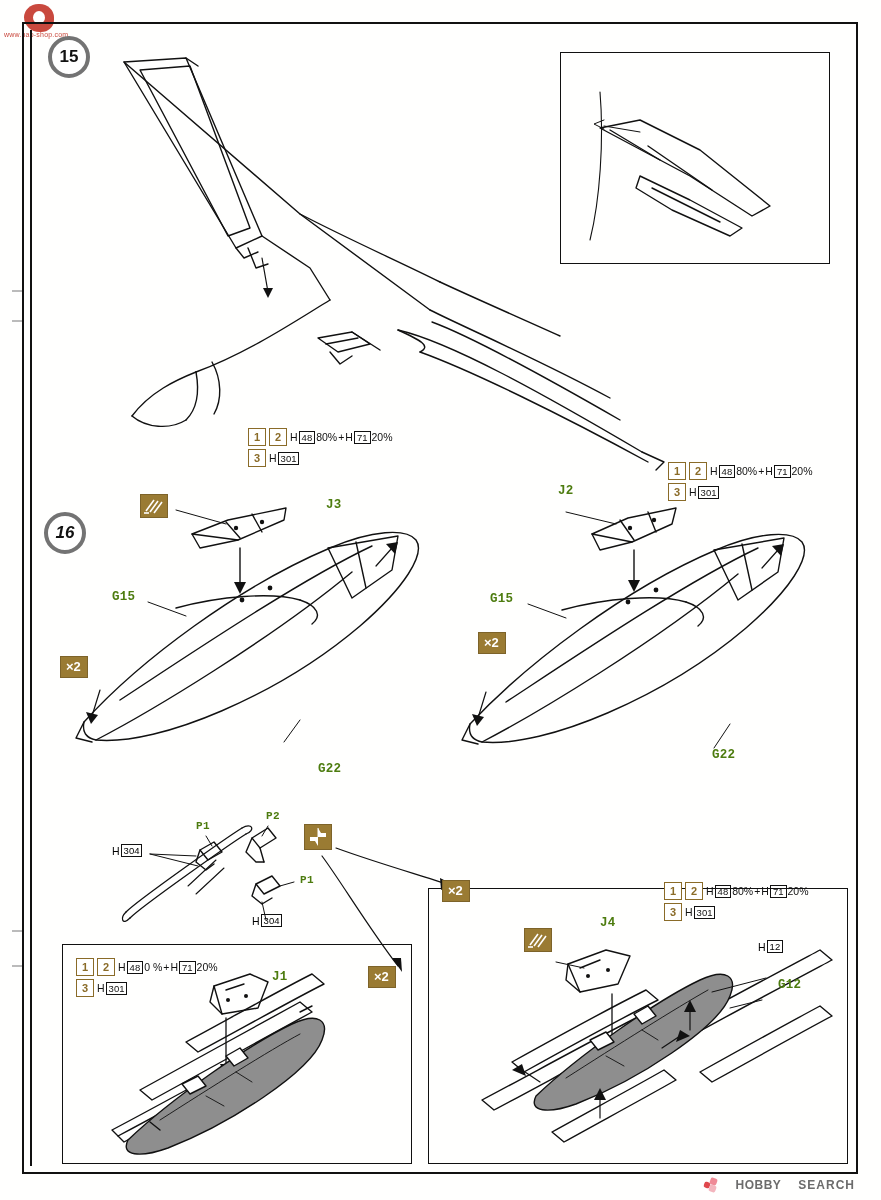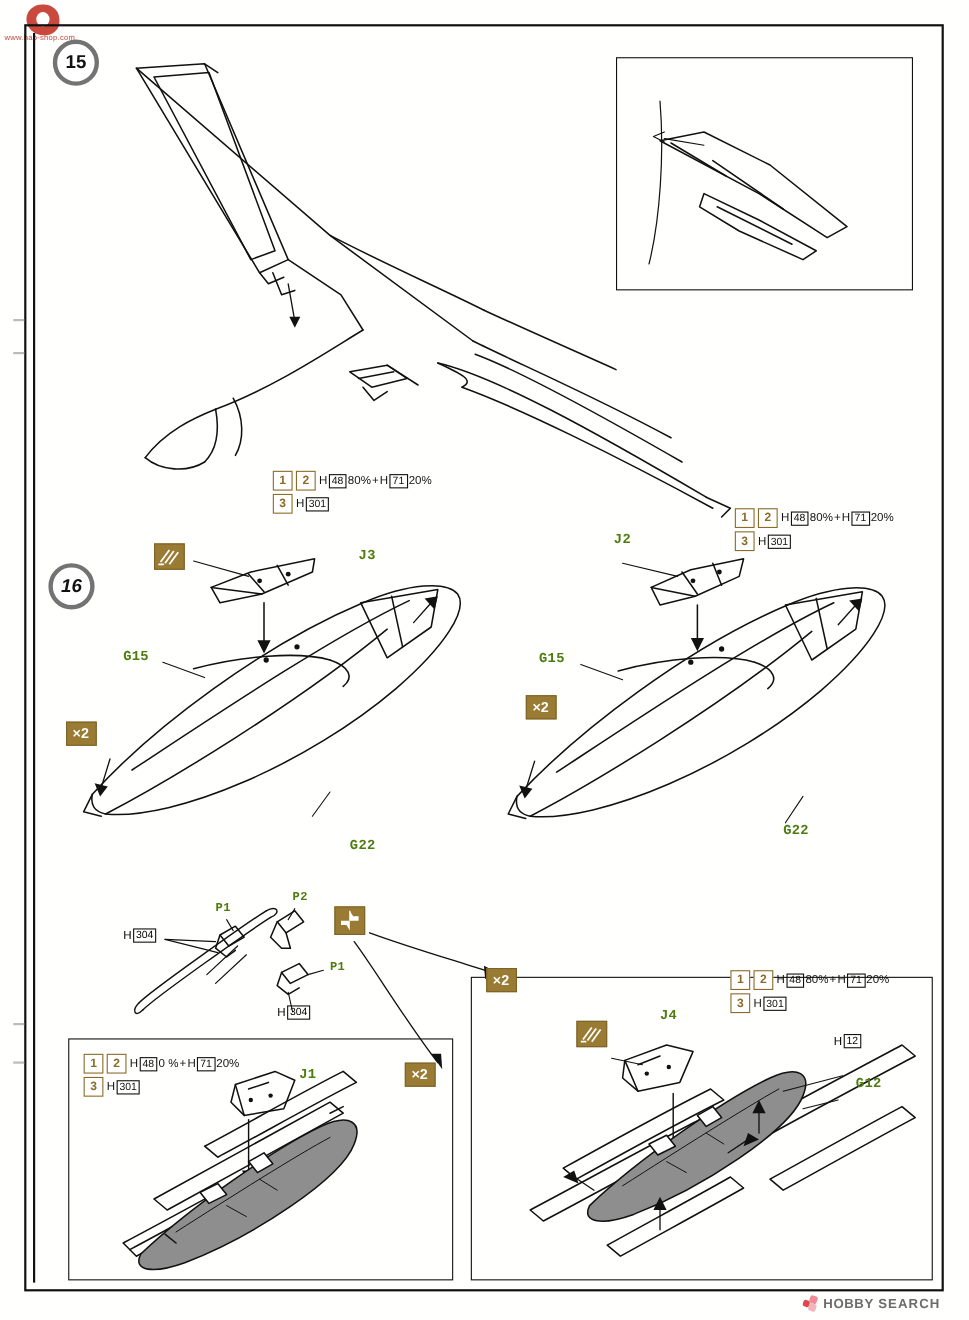--- a/index.html
+++ b/index.html
@@ -11,21 +11,21 @@
   .frame{position:absolute;left:22px;top:22px;width:836px;height:1152px;border:2px solid #111;box-sizing:border-box;}
   .frame-inner{position:absolute;left:30px;top:30px;width:820px;height:1136px;border-left:2px solid #111;box-sizing:border-box;}
 
   
   .wm{position:absolute;left:4px;top:4px;width:58px;height:40px;}
   .wm .blob{position:absolute;left:20px;top:0px;width:30px;height:28px;border-radius:50% 50% 45% 55%;background:#c9493e;}
   .wm .blob:after{content:"";position:absolute;left:9px;top:7px;width:12px;height:13px;border-radius:50%;background:#fff;}
   .wm .wmtxt{position:absolute;left:0;top:27px;font-size:7px;color:#c9493e;letter-spacing:.2px;white-space:nowrap;}
 
   
-  .hs{position:absolute;right:26px;bottom:8px;display:flex;align-items:flex-end;gap:4px;}
+  .hs{position:absolute;right:26px;bottom:8px;display:flex;align-items:flex-end;gap:17px;}
   .hs .mark{width:14px;height:14px;position:relative;}
   .hs .mark i{position:absolute;display:block;background:#e0474c;border-radius:2px;}
   .hs .mark i:nth-child(1){left:0;top:4px;width:6px;height:6px;transform:rotate(20deg);}
   .hs .mark i:nth-child(2){left:6px;top:0px;width:7px;height:7px;background:#ef8a96;transform:rotate(20deg);}
   .hs .mark i:nth-child(3){left:5px;top:7px;width:7px;height:7px;background:#f3b5bd;transform:rotate(20deg);}
   .hs .t1{font-size:12px;font-weight:bold;color:#6c6c6c;letter-spacing:.5px;}
   .hs .t2{font-size:12px;font-weight:bold;color:#6c6c6c;letter-spacing:1px;}
 
   
   .stepnum{position:absolute;width:34px;height:34px;border-radius:50%;border:4px solid #737373;display:flex;align-items:center;justify-content:center;font-weight:bold;font-size:17px;background:#fff;color:#111;}

